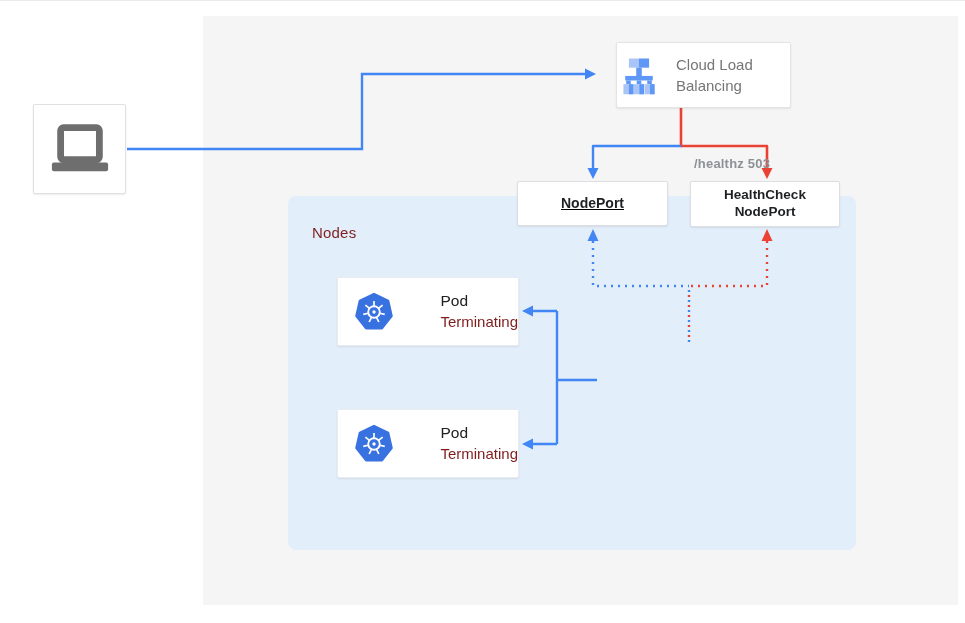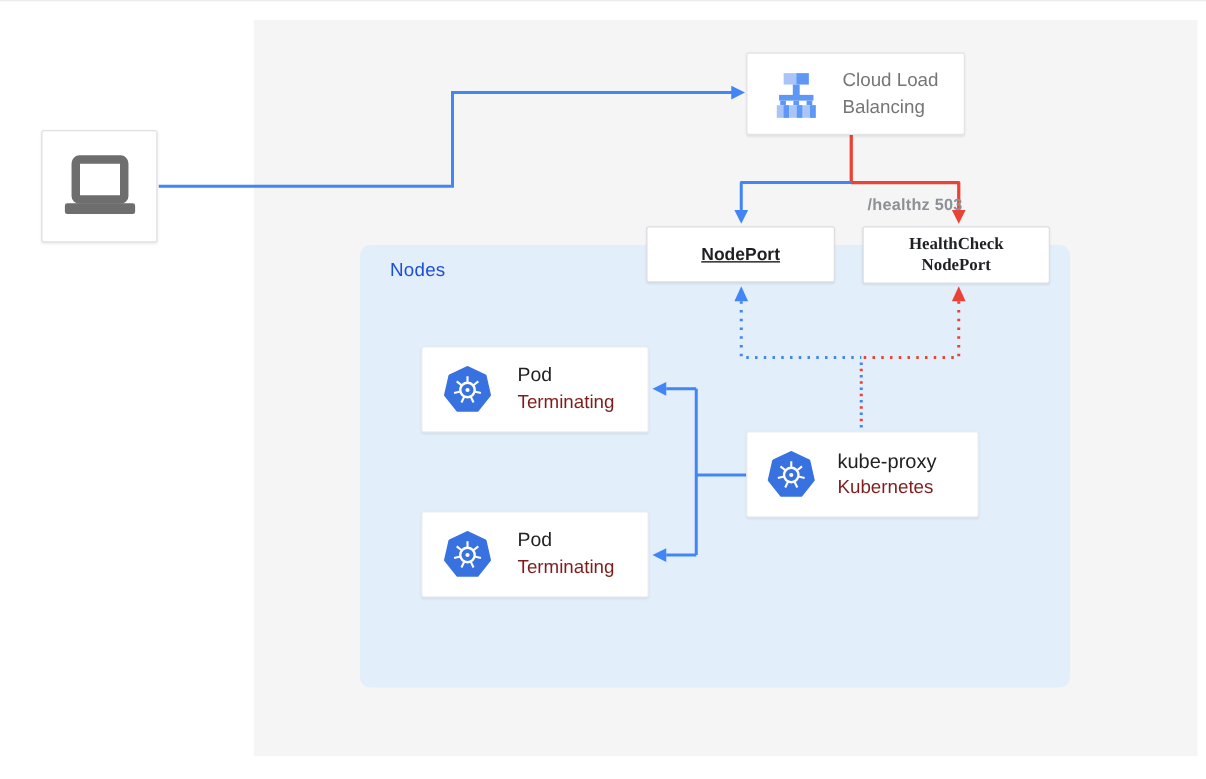--- a/index.html
+++ b/index.html
@@ -9,36 +9,36 @@
     font-family:"Liberation Sans","DejaVu Sans",sans-serif;
     -webkit-font-smoothing:antialiased;
   }
   .topline{position:absolute;left:0;top:0;width:965px;height:1px;background:#ebebeb;}
   .panel{position:absolute;left:203px;top:16px;width:755px;height:589px;background:#f5f5f6;}
   .nodes-container{
     position:absolute;left:288px;top:196px;width:568px;height:354px;
     background:#e3eefb;border-radius:8px;
   }
   .nodes-label{
-    position:absolute;left:24px;top:12px;font-size:15px;color:#1d4ed8;letter-spacing:.2px;
+    position:absolute;left:24px;top:28px;font-size:15px;color:#7f1d1d;letter-spacing:.2px;
   }
   .connectors{position:absolute;left:0;top:0;width:965px;height:623px;pointer-events:none;}
   .box{
     position:absolute;background:#ffffff;border:1px solid #e4e4e4;border-radius:2px;
     box-shadow:0 1px 2px rgba(0,0,0,0.08);box-sizing:border-box;
     display:flex;align-items:center;
   }
   .laptop-box{left:33px;top:104px;width:93px;height:90px;justify-content:center;border-color:#e0e0e0;}
-  .clb-box{left:597px;top:42px;width:175px;height:66px;padding-left:17px;gap:15px;}
+  .clb-box{left:616px;top:42px;width:175px;height:66px;gap:15px;}
   .clb-label{font-size:15px;line-height:1.4;color:#767676;}
   .nodeport-box{left:517px;top:181px;width:151px;height:45px;justify-content:center;border-color:#dcdee2;text-decoration:underline;}
-  .hc-box{left:690px;top:181px;width:150px;height:46px;justify-content:center;border-color:#dcdee2;font-family:Liberation Serif, serif;}
+  .hc-box{left:690px;top:181px;width:150px;height:46px;justify-content:center;border-color:#dcdee2;}
   .port-label{font-size:14px;font-weight:bold;color:#1f2023;text-align:center;line-height:1.25;}
   .hc-box .port-label{font-size:13.5px;max-width:100px;}
-  .pod-box{width:182px;height:69px;padding-left:16px;gap:20px;border-color:#e9edf2;}
+  .pod-box{width:182px;height:69px;padding-left:16px;gap:20px;border-color:#e9edf2;justify-content:space-between;}
   .pod1{left:337px;top:277px;}
   .pod2{left:337px;top:409px;}
   .kproxy-box{left:597px;top:345px;width:186px;height:69px;padding-left:15px;gap:17px;border-color:#e9edf2;}
   .node-title{font-size:15.5px;color:#212121;line-height:1.35;}
   .node-sub{font-size:15px;color:#7f1d1d;line-height:1.35;}
   .healthz{
     position:absolute;left:694px;top:121px;font-size:13px;font-weight:bold;color:#8d9196;
     letter-spacing:.2px;
     margin-top:35px;
   }
@@ -159,35 +159,13 @@
           <line x1="13.7" y1="15.6" x2="9.8" y2="12.4"></line>
         </g>
       </svg>
     </span>
     <div>
       <div class="node-title">Pod</div>
       <div class="node-sub">Terminating</div>
     </div>
   </div>
 
-  <div class="box kproxy-box">
-    <span class="icon-wrap">
-      <svg width="40" height="40" viewBox="0 0 36 38">
-        <polygon points="18,2 31.3,8.4 34.6,22.8 25.4,34.3 10.6,34.3 1.4,22.8 4.7,8.4" fill="#3871e0" stroke="#3871e0" stroke-width="2.5" stroke-linejoin="round"></polygon>
-        <circle cx="18" cy="19" r="5.5" fill="none" stroke="#ffffff" stroke-width="1.8"></circle>
-        <circle cx="18" cy="19" r="1.6" fill="#ffffff"></circle>
-        <g stroke="#ffffff" stroke-width="1.6">
-          <line x1="18" y1="13.5" x2="18" y2="8.5"></line>
-          <line x1="22.3" y1="15.6" x2="26.2" y2="12.4"></line>
-          <line x1="23.4" y1="20.2" x2="28.2" y2="21.3"></line>
-          <line x1="20.4" y1="24" x2="22.6" y2="28.5"></line>
-          <line x1="15.6" y1="24" x2="13.4" y2="28.5"></line>
-          <line x1="12.6" y1="20.2" x2="7.8" y2="21.3"></line>
-          <line x1="13.7" y1="15.6" x2="9.8" y2="12.4"></line>
-        </g>
-      </svg>
-    </span>
-    <div>
-      <div class="node-title" style="font-size:16px;">kube-proxy</div>
-      <div class="node-sub">Kubernetes</div>
-    </div>
-  </div>
 </div>
 
 </body></html>

